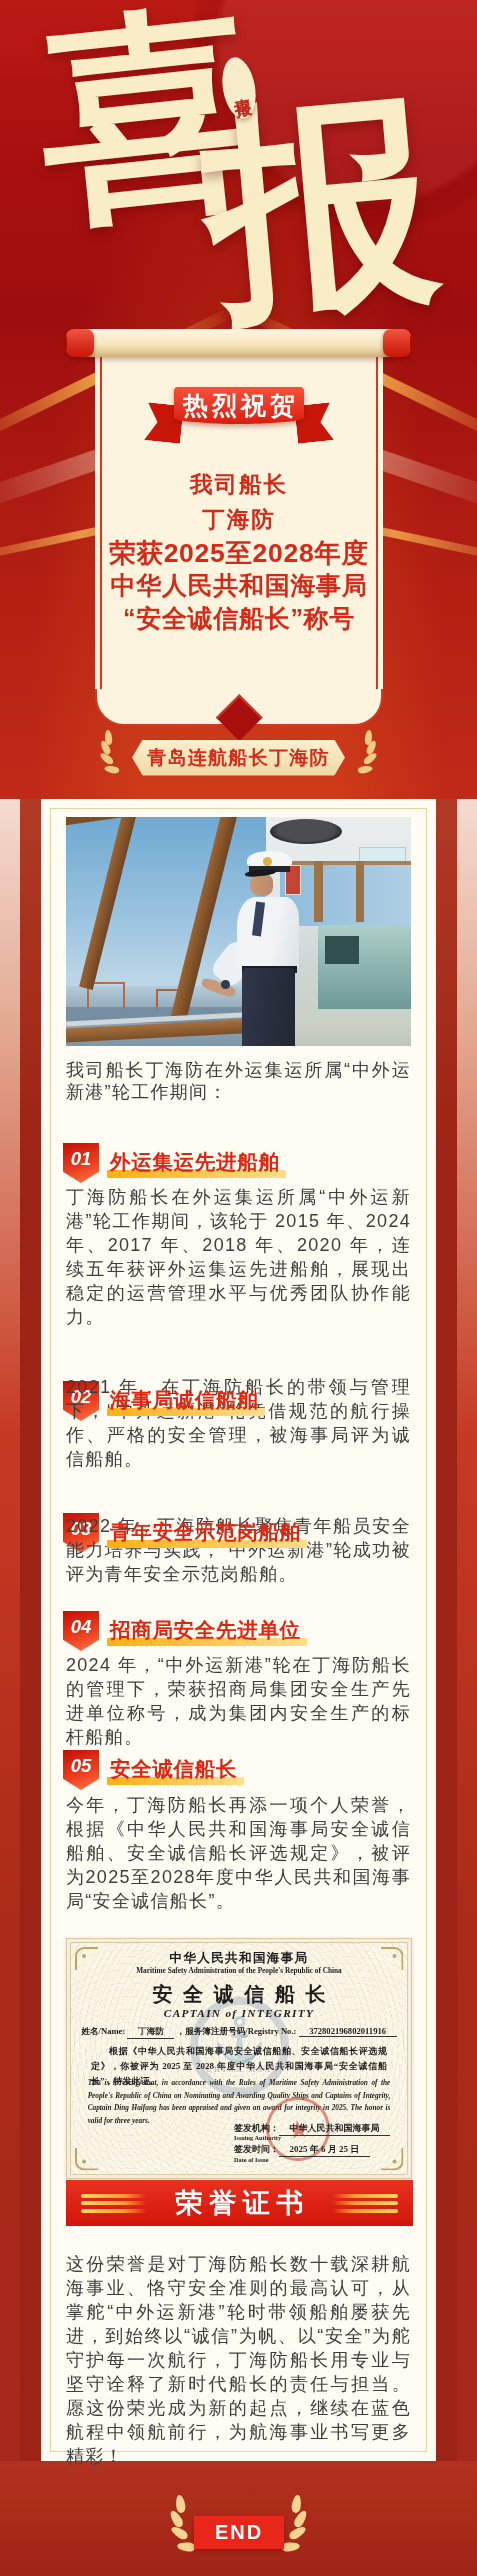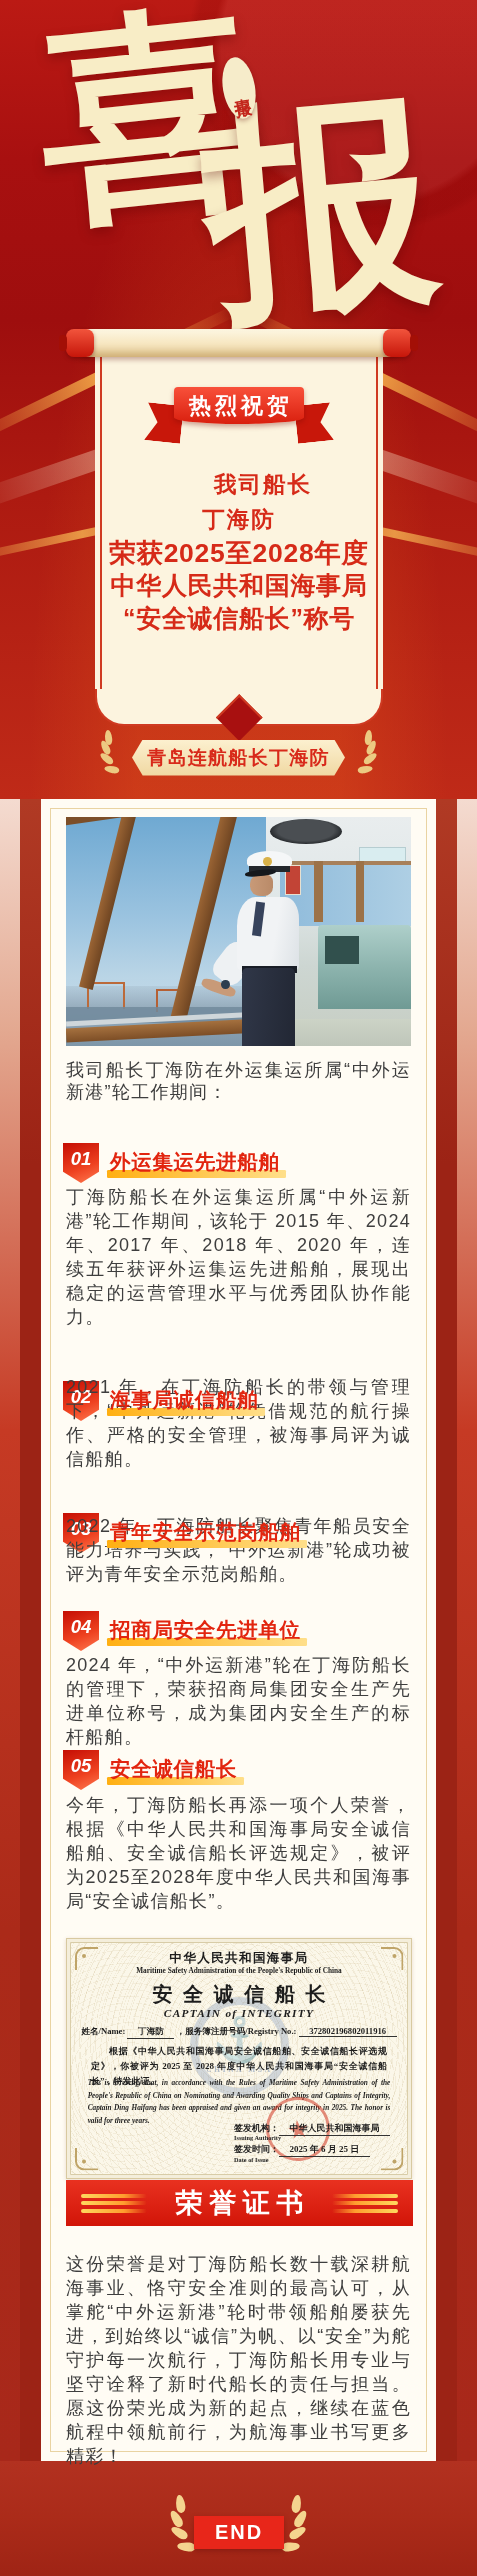--- a/index.html
+++ b/index.html
@@ -35,21 +35,21 @@
   #roller .cap{position:absolute;top:0;width:28px;height:28px;border-radius:8px;
         background:linear-gradient(180deg,#f2543c,#c6160a);box-shadow:0 2px 4px rgba(80,0,0,.4);}
   #roller .nub{position:absolute;top:6px;width:8px;height:16px;border-radius:4px;background:#a30f06;}
 
   
   #rb-main{left:174px;top:387px;width:130px;height:37px;z-index:3;
         background:linear-gradient(180deg,#f8503a,#d91f0e);
         border-radius:4px 4px 50% 50%/4px 4px 18% 18%;
         display:flex;align-items:center;justify-content:center;
         box-shadow:0 2.7px 5.3px rgba(120,10,0,.35);}
-  #rb-main span{color:#fff;font-size:22px;font-weight:800;letter-spacing:4px;padding-left:4px;}
+  #rb-main span{color:#fff;font-size:25px;font-weight:800;letter-spacing:4px;padding-left:4px;}
   .rb-wing{position:absolute;top:404px;width:36px;height:38px;background:#c8170a;z-index:2;}
   #rb-wing-l{left:146px;clip-path:polygon(0 0,100% 0,100% 100%,0 100%,32% 50%);transform:rotate(6deg);}
   #rb-wing-r{left:296px;clip-path:polygon(0 0,100% 0,68% 50%,100% 100%,0 100%);transform:rotate(-6deg);}
 
   .scroll-line{left:95px;width:288px;text-align:center;color:#d62a18;font-weight:800;}
   .sl-s{font-size:22.5px;letter-spacing:2px;}
   .sl-l{font-size:26.5px;letter-spacing:0.7px;}
 
   
   #badge-row{left:0;top:737px;width:477px;height:41px;display:flex;align-items:center;justify-content:center;gap:8px;}
@@ -191,21 +191,21 @@
       <div class="nub" style="left:-6.6px;"></div>
       <div class="nub" style="right:-6.6px;"></div>
     </div>
 
     <div class="rb-wing" id="rb-wing-l"></div>
     <div class="rb-wing" id="rb-wing-r"></div>
     <div id="rb-main" class="ab">
       <span>热烈祝贺</span>
     </div>
 
-    <div class="ab scroll-line sl-s" style="top:469px;margin-left:24px;">我司船长</div>
+    <div class="ab scroll-line sl-s" style="top:469px;">我司船长</div>
     <div class="ab scroll-line sl-s" style="top:504px;">丁海防</div>
     <div class="ab scroll-line sl-l" style="top:535px;">荣获2025至2028年度</div>
     <div class="ab scroll-line sl-l" style="top:569px;font-size:25px;">中华人民共和国海事局</div>
     <div id="badge-row" class="ab">
       <div class="wheat">
           <i></i>
           <i></i>
           <i></i>
           <i></i>
         </div>

